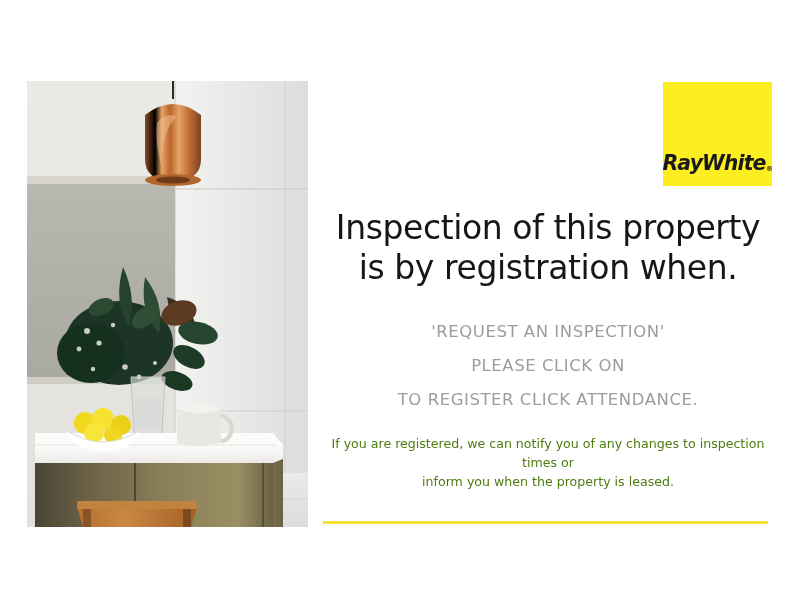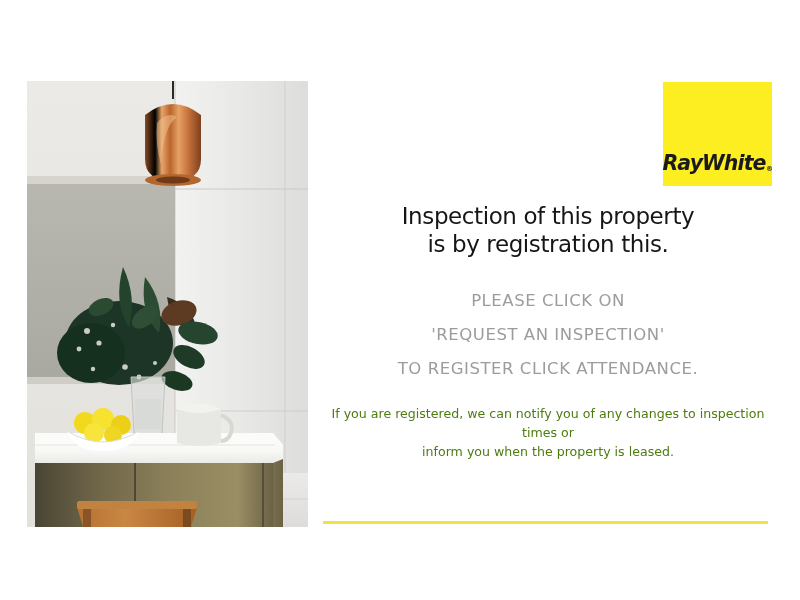--- a/index.html
+++ b/index.html
@@ -70,25 +70,25 @@
   
   .text-col {
     position: absolute;
     left: 323px;
     top: 196px;
     width: 450px;
     text-align: center;
   }
   .headline {
     font-family: "DejaVu Sans", sans-serif;
-    font-size: 23px;
+    font-size: 33px;
     font-weight: 400;
     line-height: 1.22;
     color: #161616;
-    margin: 6px;
+    margin: 12px;
     letter-spacing: -0.4px;
   }
   .headline .l2 { display: block; }
 
   .instructions {
     margin-top: 26px;
   }
   .instr-line {
     font-family: "DejaVu Sans", sans-serif;
     font-size: 16.5px;
@@ -249,26 +249,26 @@
   </div>
 
   <div class="logo-block">
     <span class="logo-word"><span>Ray</span><span>White</span><span class="reg">®</span></span>
   </div>
 
   <div class="text-col">
 
     <h1 class="headline">
       <span>Inspection of this property</span>
-      <span class="l2">is by registration this.</span>
+      <span class="l2">is by registration when.</span>
     </h1>
 
     <div class="instructions">
+      <div class="instr-line">'REQUEST AN INSPECTION'</div>
       <div class="instr-line">PLEASE CLICK ON</div>
-      <div class="instr-line">'REQUEST AN INSPECTION'</div>
       <div class="instr-line">TO REGISTER CLICK ATTENDANCE.</div>
     </div>
 
     <div class="finefprint">
       <div class="fine-line">If you are registered, we can notify you of any changes to inspection times or</div>
       <div class="fine-line">inform you when the property is leased.</div>
     </div>
   </div>
 
   <div class="rule"></div>

